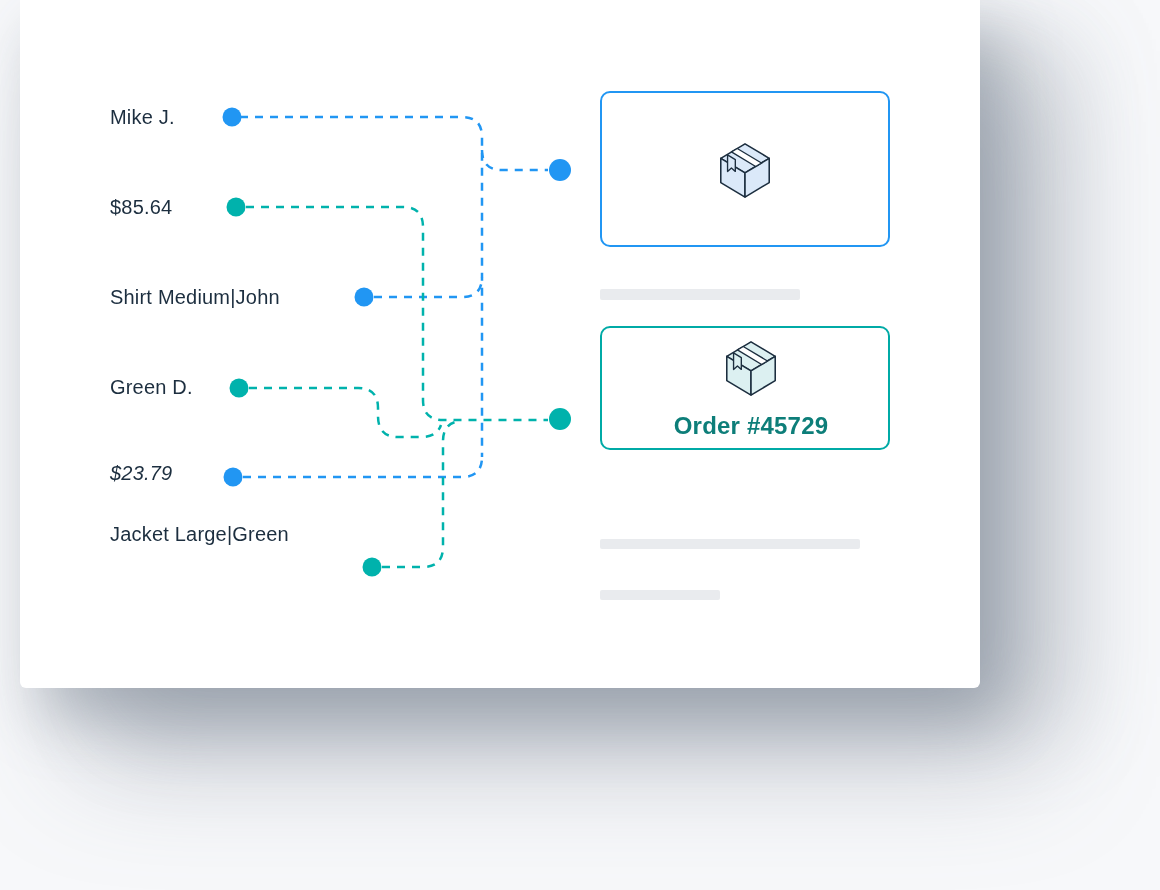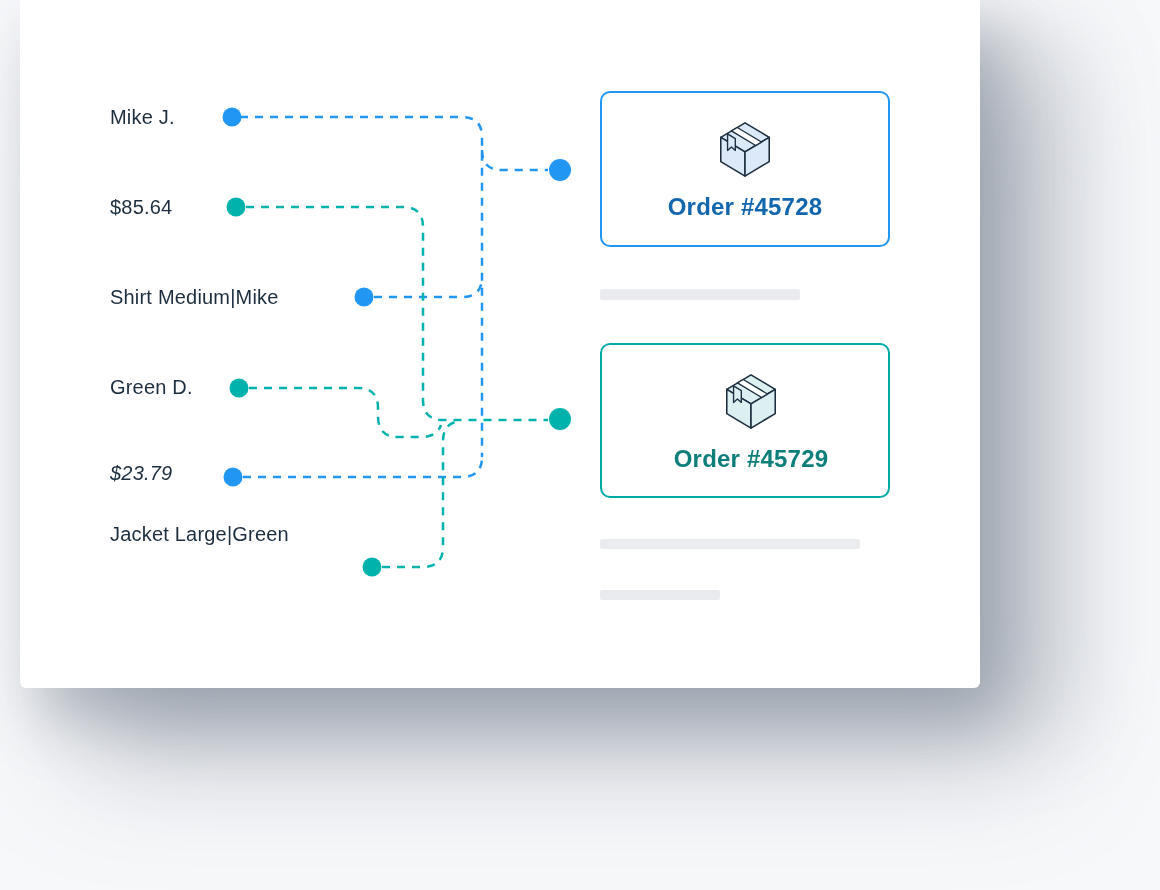--- a/index.html
+++ b/index.html
@@ -47,21 +47,21 @@
 </style>
 </head>
 <body>
 
 <div class="stage">
 
   <div class="panel"></div>
 
   <div class="field-label" style="top:100px;">Mike J.</div>
   <div class="field-label" style="top:190px;">$85.64</div>
-  <div class="field-label" style="top:280px;">Shirt Medium|Mike</div>
+  <div class="field-label" style="top:280px;">Shirt Medium|John</div>
   <div class="field-label" style="top:370px;">Green D.</div>
   <div class="field-label" style="top:456px;font-style:italic;">$23.79</div>
   <div class="field-label" style="top:517px;">Jacket Large|Green</div>
 
   <svg class="connector-layer" viewBox="0 0 1160 890" aria-hidden="true">
 
     <path class="connector blue" d="M 240 117 H 462 Q 482 117 482 137 V 457"></path>
     <path class="connector blue" d="M 482 150 Q 482 170 502 170 H 548"></path>
     <path class="connector blue" d="M 374 297 H 462 Q 482 297 482 277"></path>
     <path class="connector blue" d="M 243 477 H 462 Q 482 477 482 457"></path>
@@ -82,24 +82,23 @@
   </svg>
 
   <div class="order-card order-card--blue" style="top:91px;height:156px;">
     <svg class="box-icon" viewBox="0 0 64 64" aria-hidden="true">
       <polygon class="face" points="32,6 57,21 32,36 7,21"></polygon>
       <polygon class="face" points="7,21 32,36 32,61 7,46"></polygon>
       <polygon class="face" points="57,21 32,36 32,61 57,46"></polygon>
       <polygon class="tape" points="24,10.8 49,25.8 43,29.4 18,14.4"></polygon>
       <polygon class="tab" points="14,17.5 22,22.3 22,34.5 18,31 14,34.5"></polygon>
     </svg>
-    <div class="order-title">Order #45728</div>
   </div>
 
-  <div class="order-card order-card--teal" style="top:343px;height:155px;padding-left:12px;">
+  <div class="order-card order-card--teal" style="top:326px;height:124px;padding-left:12px;">
     <svg class="box-icon" viewBox="0 0 64 64" aria-hidden="true">
       <polygon class="face" points="32,6 57,21 32,36 7,21"></polygon>
       <polygon class="face" points="7,21 32,36 32,61 7,46"></polygon>
       <polygon class="face" points="57,21 32,36 32,61 57,46"></polygon>
       <polygon class="tape" points="24,10.8 49,25.8 43,29.4 18,14.4"></polygon>
       <polygon class="tab" points="14,17.5 22,22.3 22,34.5 18,31 14,34.5"></polygon>
     </svg>
     <div class="order-title">Order #45729</div>
   </div>
 

